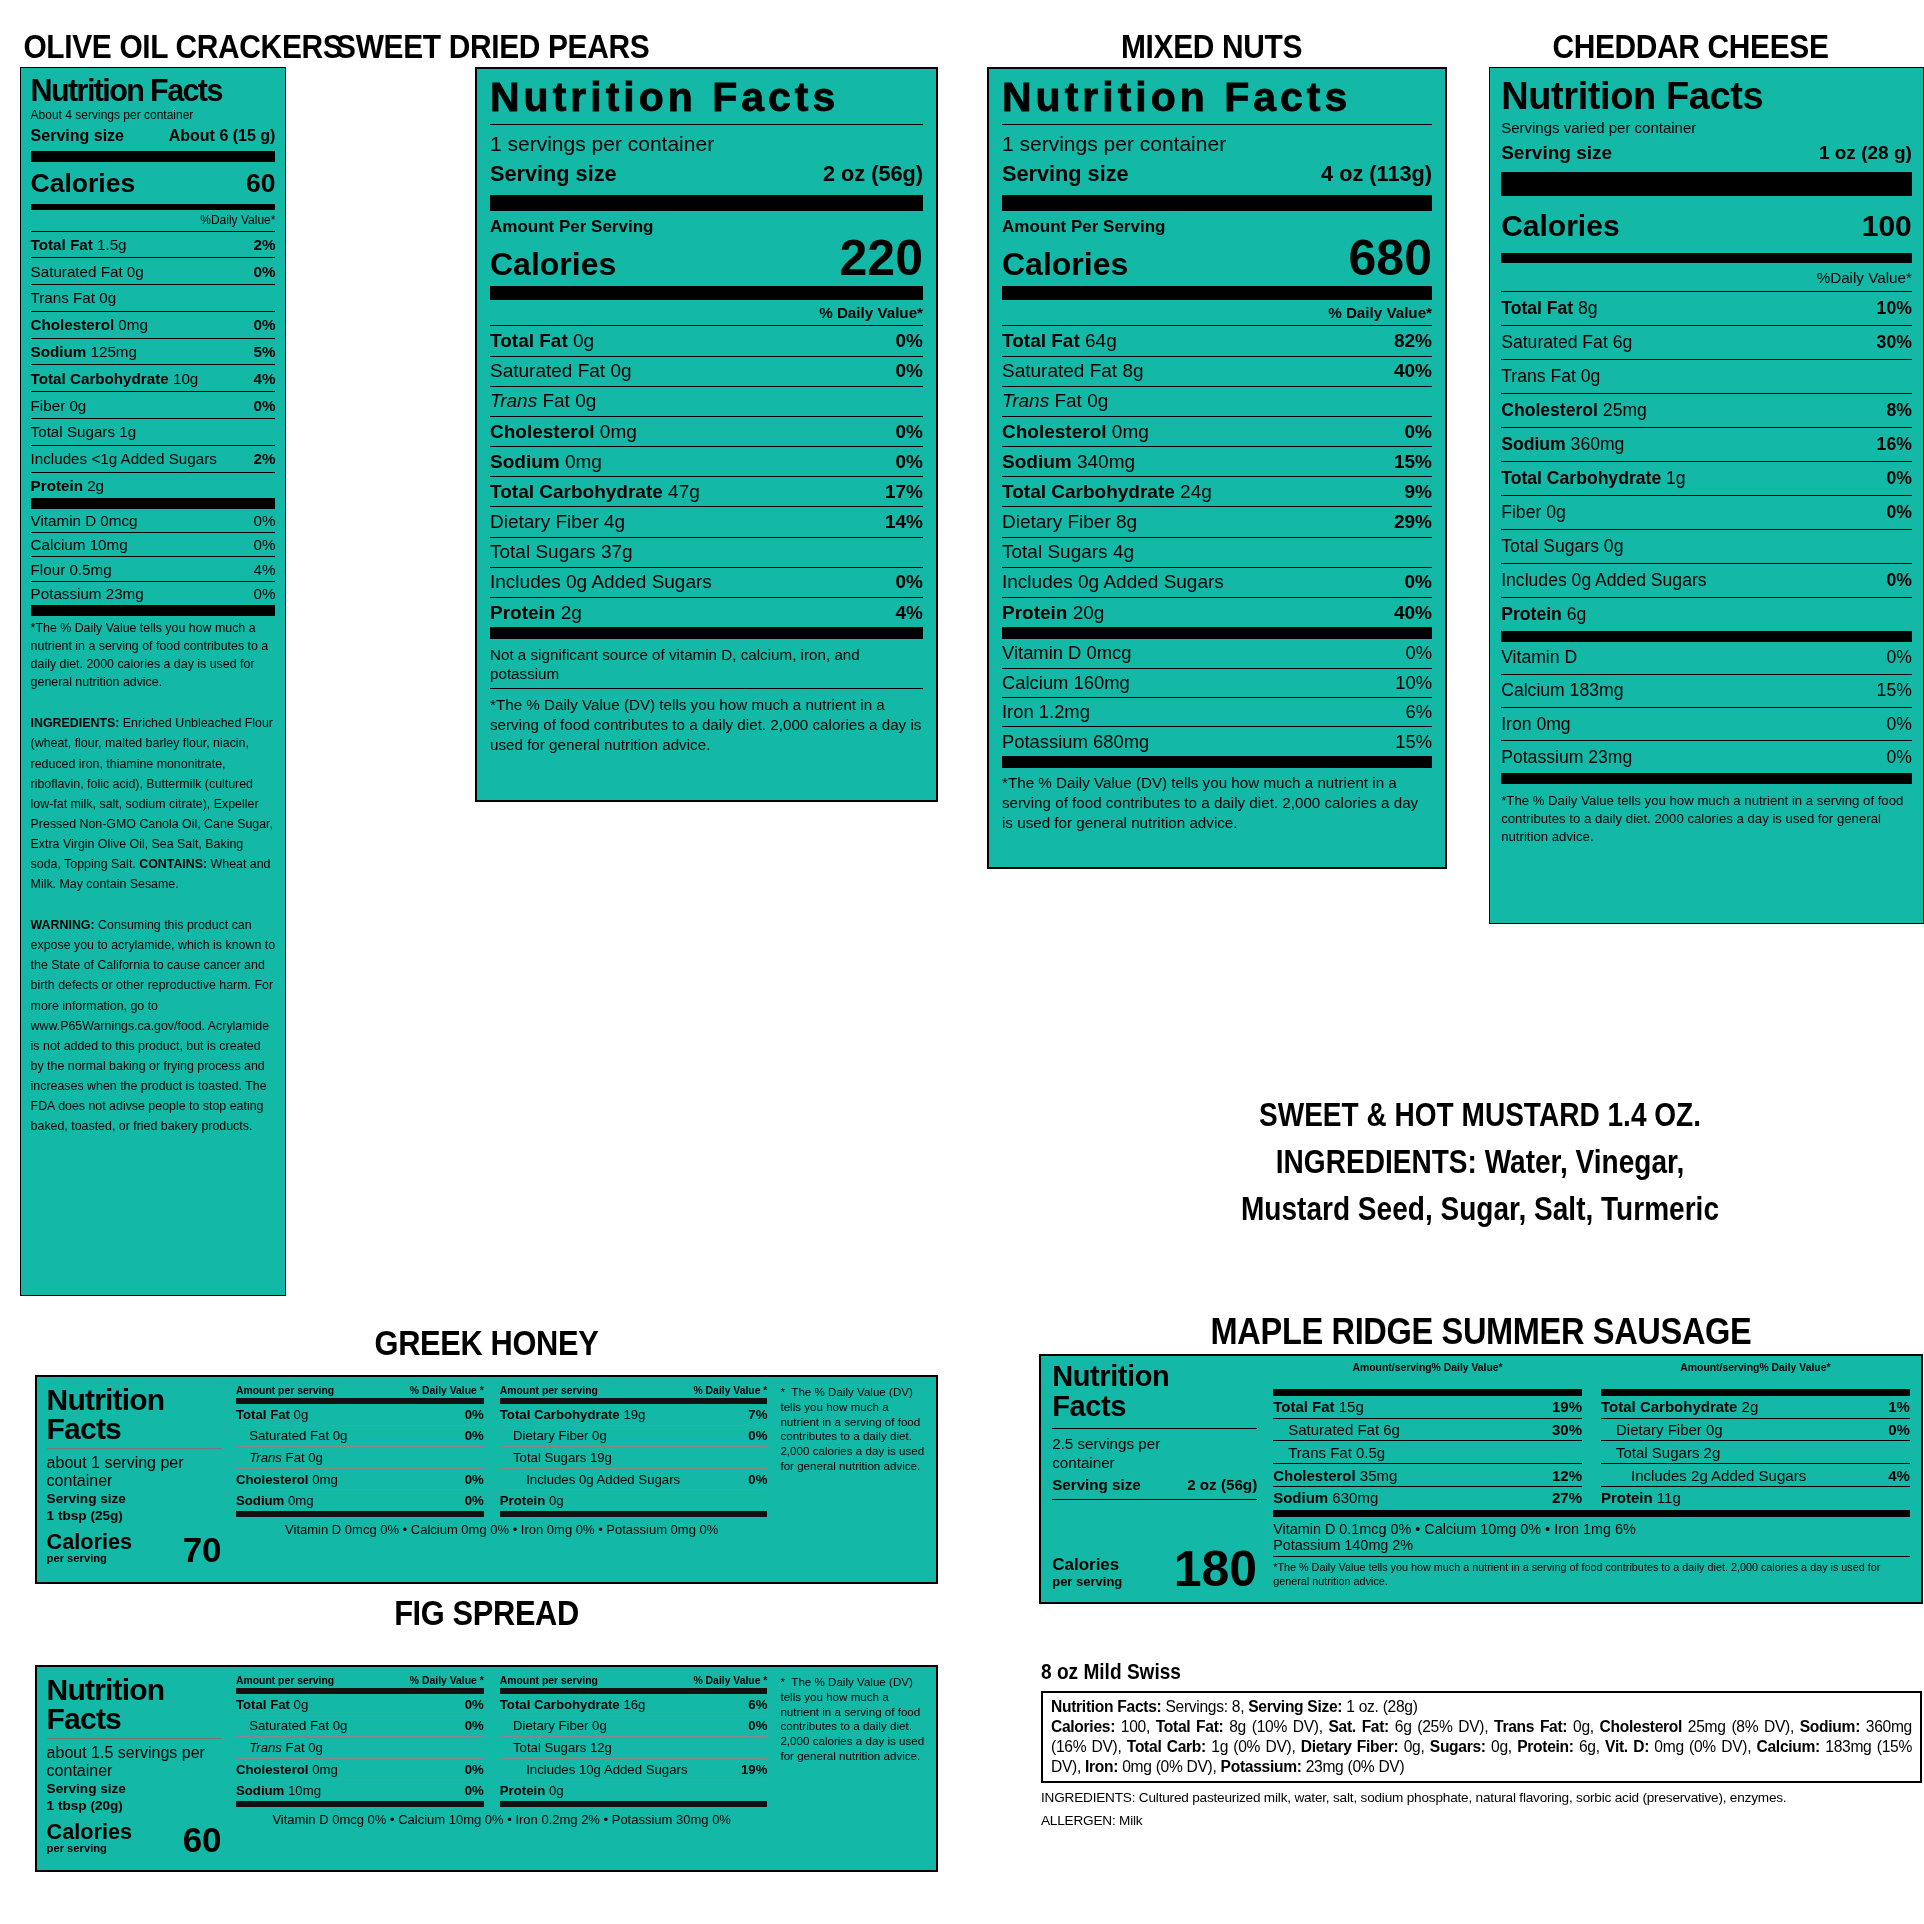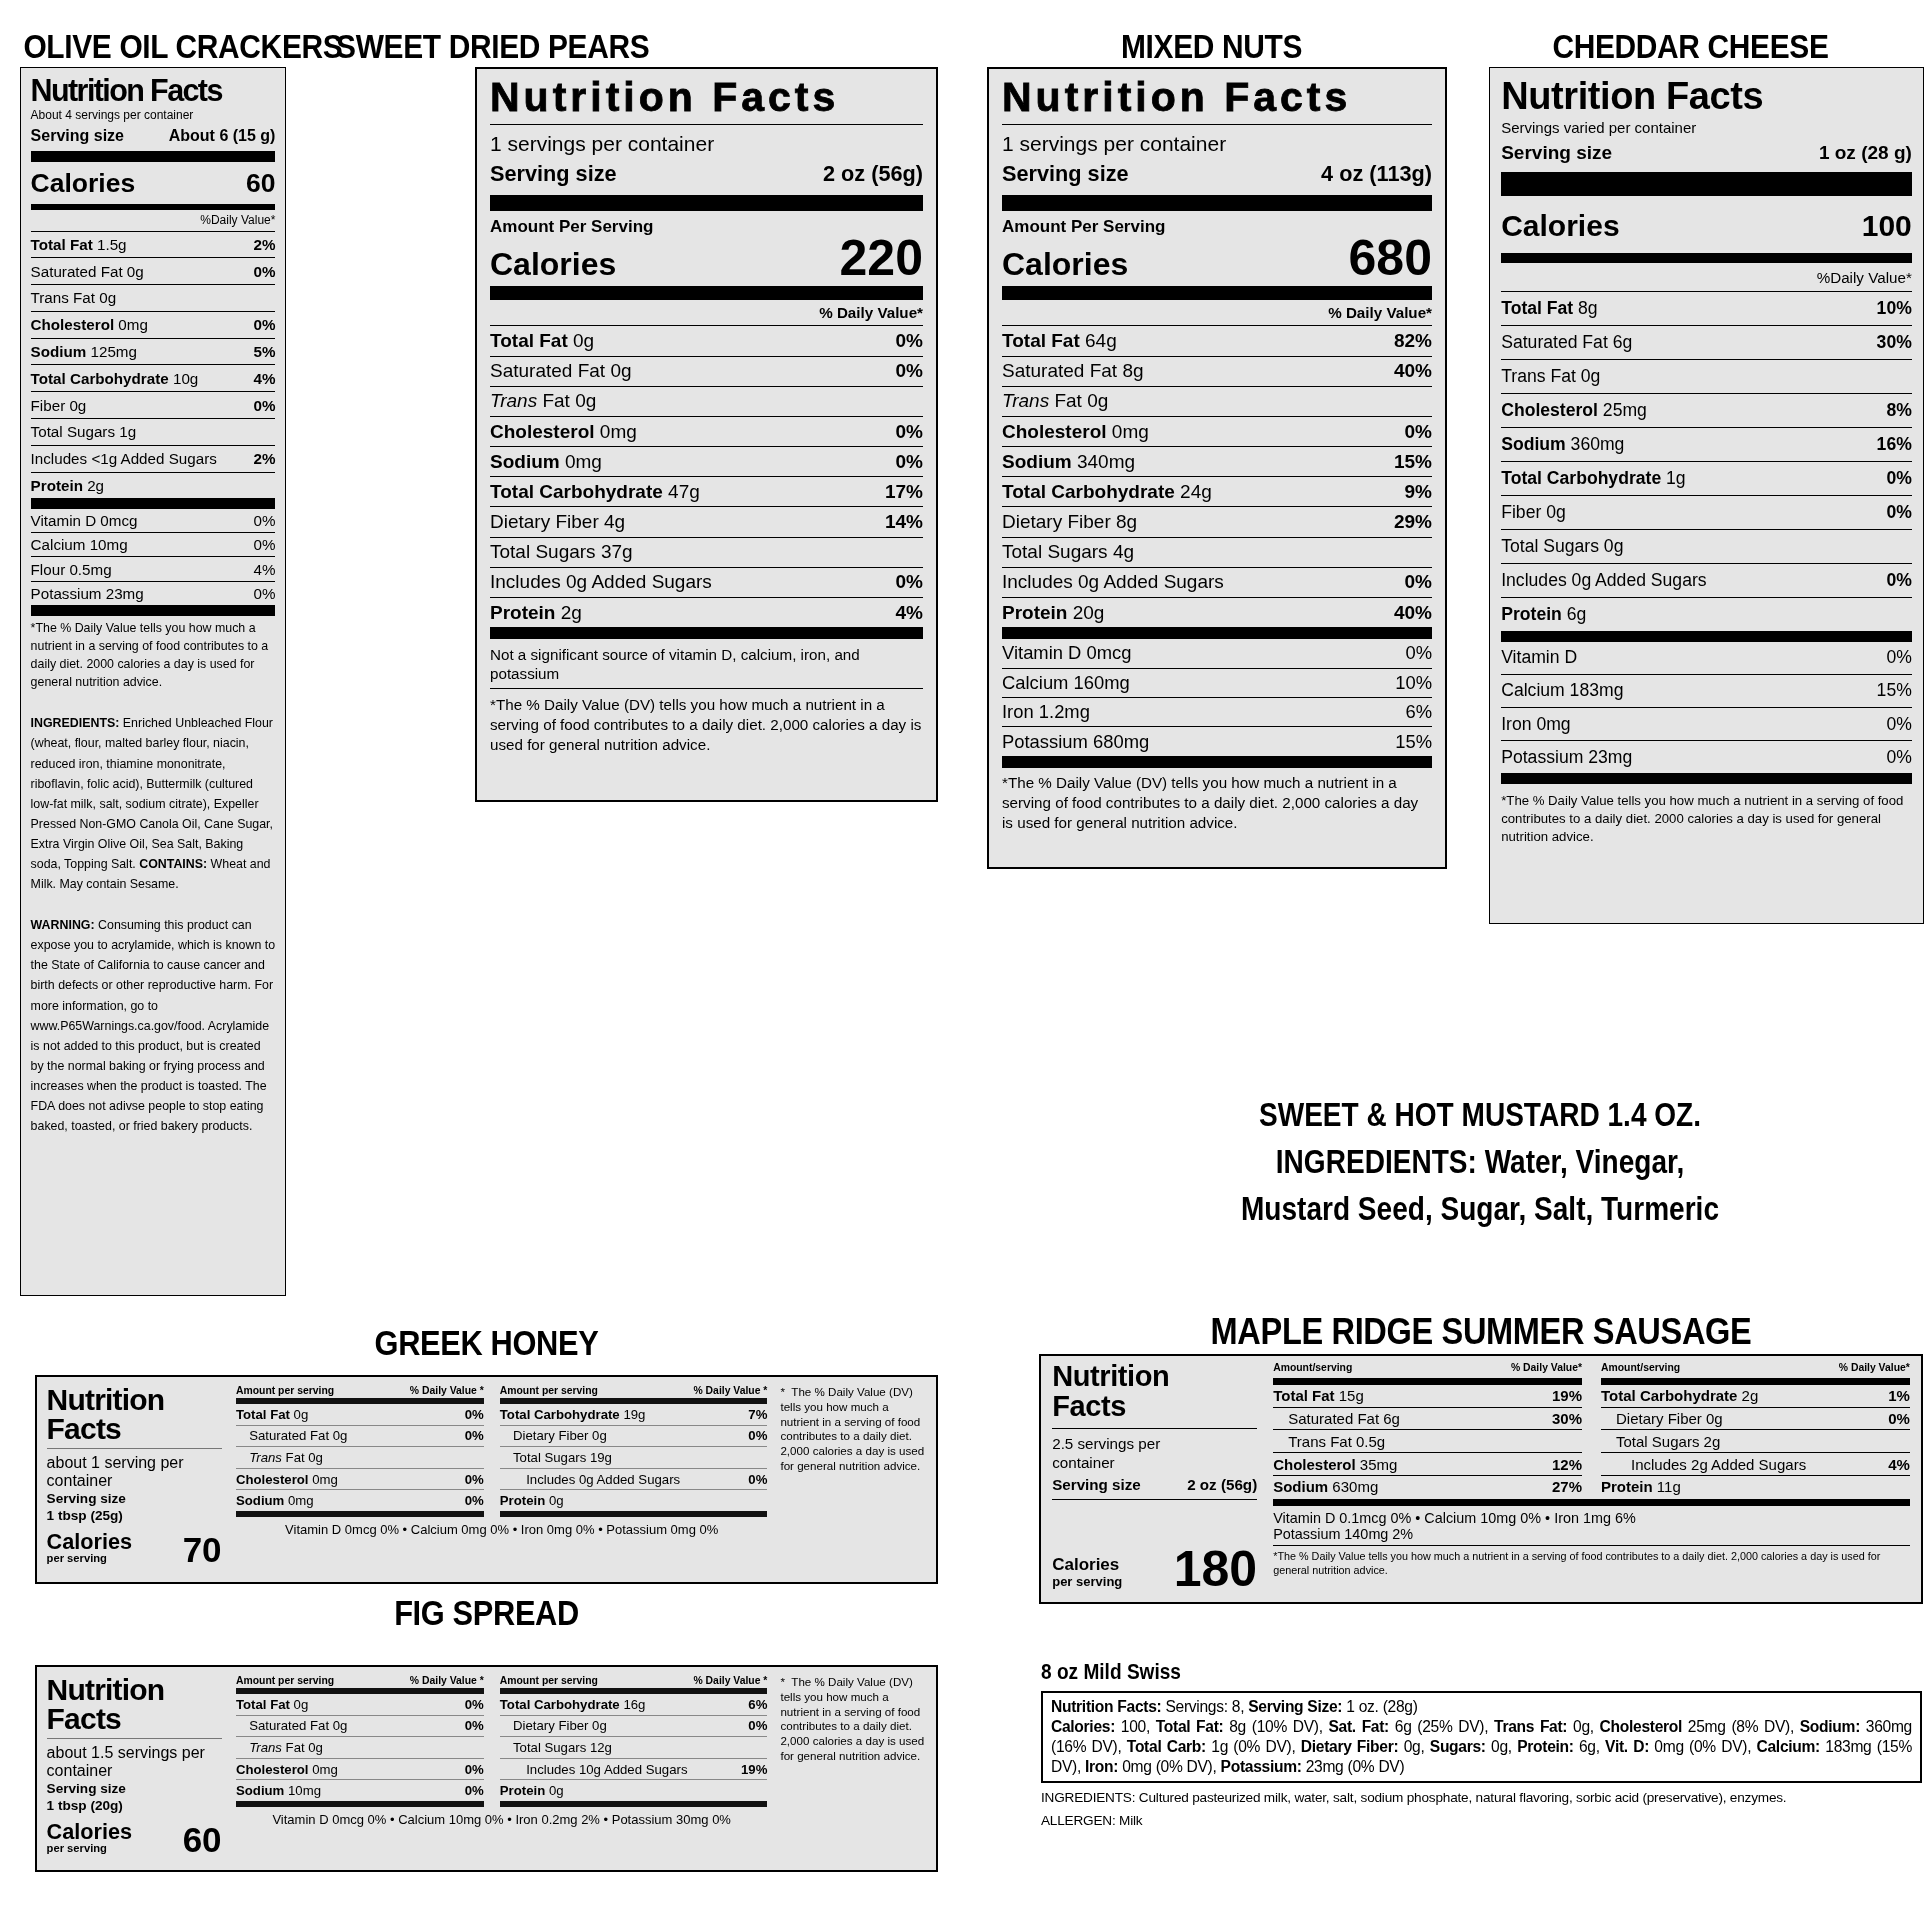--- a/index.html
+++ b/index.html
@@ -1,20 +1,20 @@
 <!DOCTYPE html>
 <html style="font-size:13px"><head>
 <meta charset="utf-8">
 <style>
   html,body{margin:0;padding:0;}
   body{width:1925px;height:1925px;position:relative;background:#fff;color:#000;
        font-family:"Liberation Sans",sans-serif;overflow:hidden;}
   .title{position:absolute;font-weight:bold;text-align:center;white-space:nowrap;
          letter-spacing:-0.4px;transform:scaleX(.88);transform-origin:center top;}
-  .box{position:absolute;background:#e5e5e5;border:1.6px solid #000;box-sizing:border-box;}
+  .box{position:absolute;background:#14b8a6;border:1.6px solid #000;box-sizing:border-box;}
   .b{font-weight:bold;}
   .bar{background:#000;}
   .flex{display:flex;justify-content:space-between;align-items:baseline;}
   .nrow{display:flex;justify-content:space-between;align-items:baseline;border-bottom:0.8px solid #000;}
   .nm{padding-right:4.8px;}
   .dv{font-weight:bold;white-space:nowrap;margin-left:6.4px;}
   .vrows .dv{font-weight:normal;}
   .rows .nrow:last-child{border-bottom:none;}
   .ind1{padding-left:1.4em;}
   .ind2{padding-left:2.7em;}
@@ -106,21 +106,21 @@
   .sserv{font-size:15.2px;line-height:1.2;width:152px;}
   .sss{display:flex;justify-content:space-between;font-size:15.2px;margin-top:4px;}
   .scal{display:flex;justify-content:space-between;align-items:flex-end;margin-top:9.6px;}
   .scal1{font-size:17px;font-weight:bold;line-height:1.05;}
   .scal2{font-size:13px;font-weight:bold;}
   .scalval{font-size:50px;font-weight:bold;line-height:.8;margin-top:39px;}
   .smid{flex:1;display:flex;flex-direction:column;}
   .scols{display:flex;}
   .scol{flex:1;}
   .scol + .scol{margin-left:19px;}
-  .shdr{display:flex;justify-content:space-between;font-size:10.4px;font-weight:bold;padding-bottom:5px;}
+  .shdr{display:flex;justify-content:center;font-size:10.4px;font-weight:bold;padding-bottom:16px;}
   .sau .nrow{font-size:15px;padding:2.4px 0;}
   .sau .ind1{padding-left:1em;}
   .sau .ind2{padding-left:2em;}
   .smicros{font-size:14.4px;margin-top:4px;}
   .sau .hrule2{border-bottom:0.8px solid #000;margin:3.2px 0;}
   .sfoot{font-size:10.8px;line-height:1.3;}
 
   
   .sws{position:absolute;left:1041px;top:1659px;width:881px;}
   .sw-head{font-size:21.7px;font-weight:bold;transform:scaleX(.88);transform-origin:left top;}

